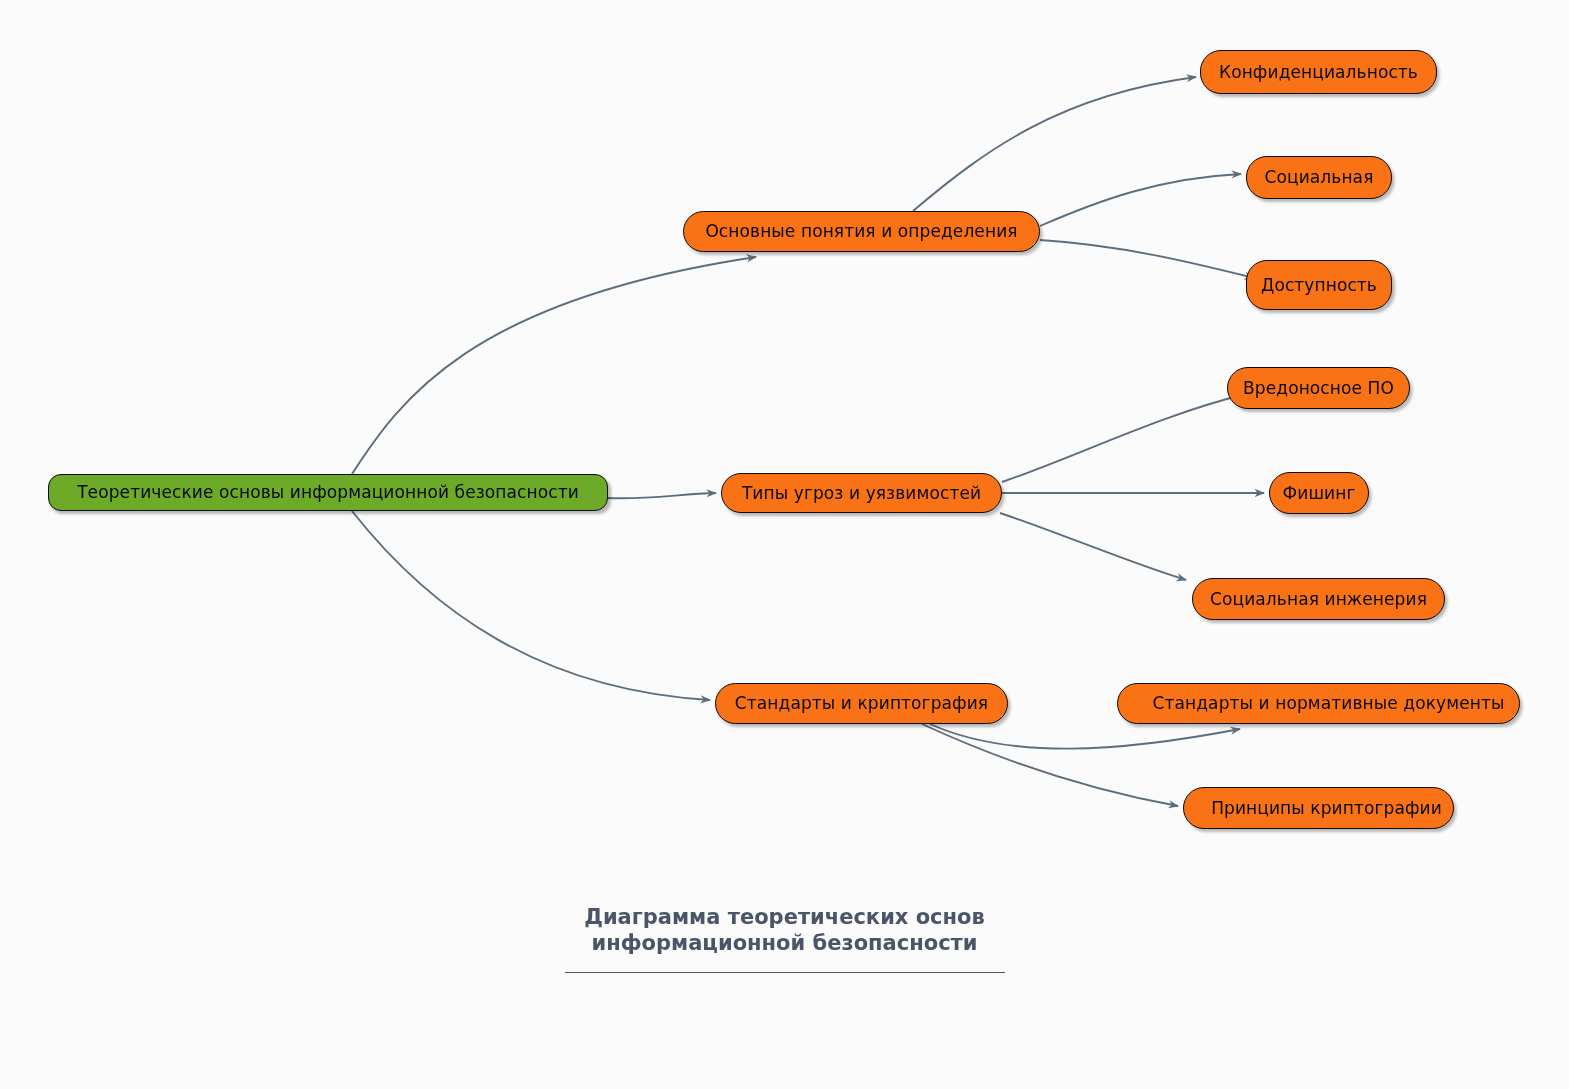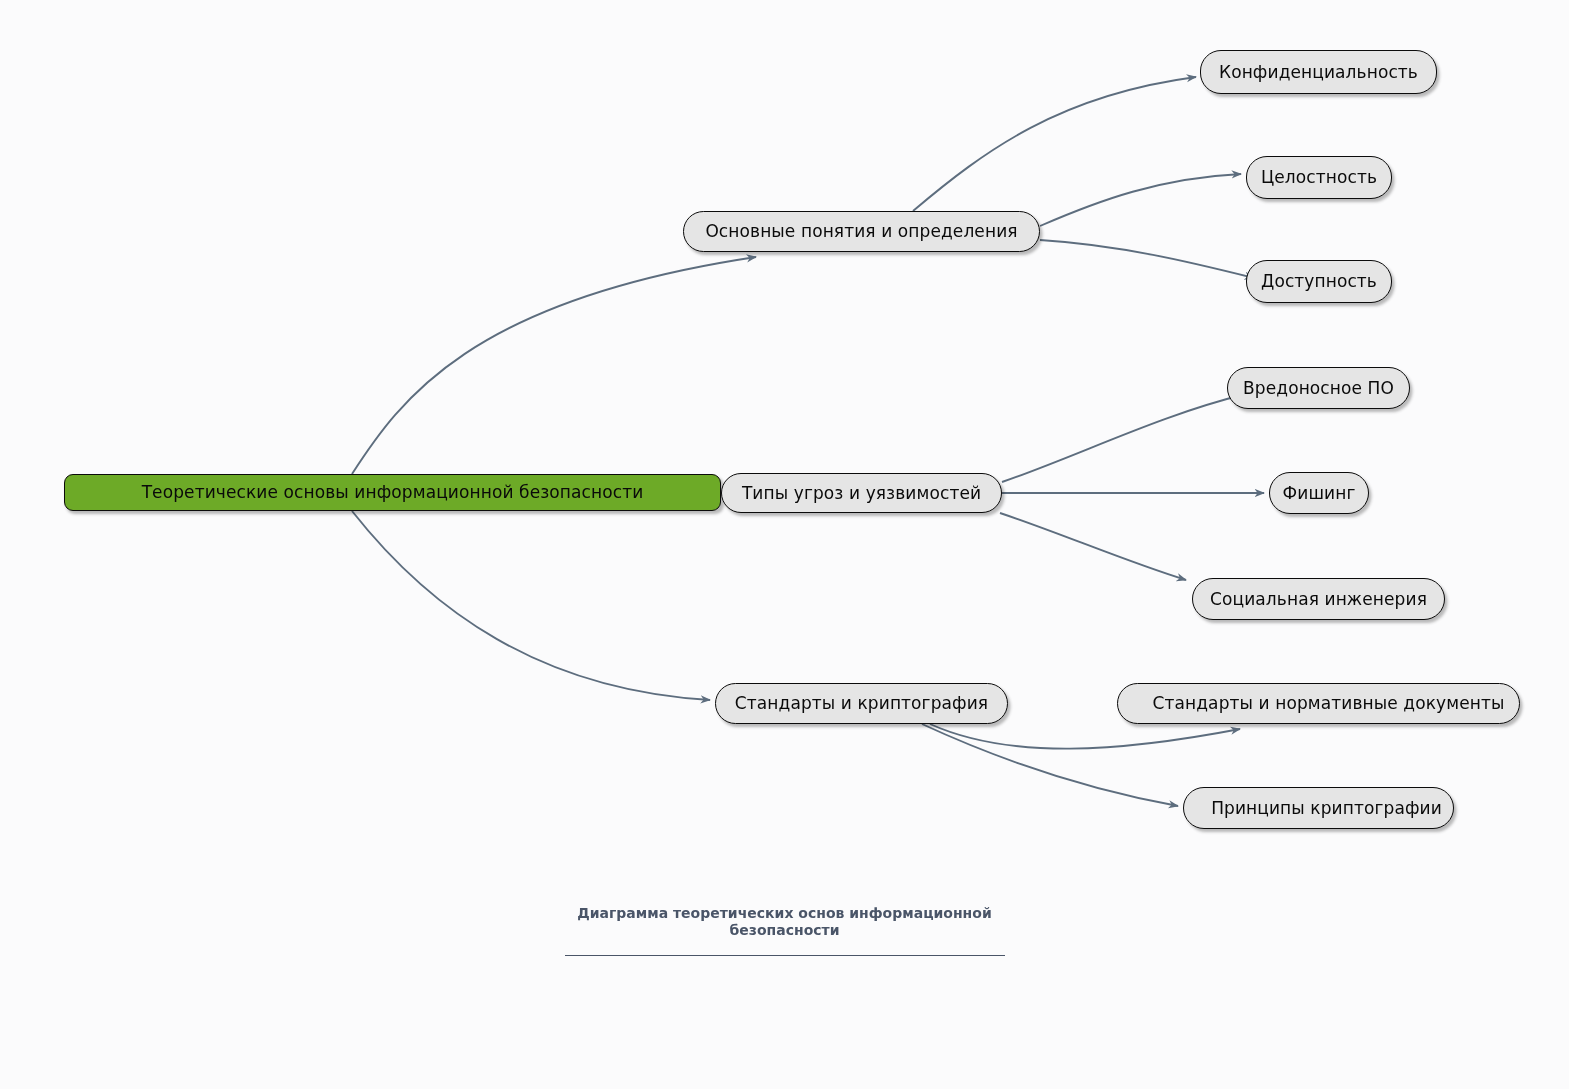--- a/index.html
+++ b/index.html
@@ -43,38 +43,38 @@
     color: #0a0a0a;
     font-size: 17px;
     line-height: 1;
     white-space: nowrap;
     letter-spacing: 0.1px;
   }
   .node-root {
     background: #6daa27;
   }
   .node-branch, .node-leaf {
-    background: #e5e5e5;
+    background: #f97316;
     border-radius: 21px;
   }
 
   .node-label {
     pointer-events: none;
   }
 
   #footer {
     position: absolute;
     left: 0;
     top: 905px;
     width: 1569px;
     text-align: center;
   }
   #footer-title {
     color: #4a5568;
-    font-size: 14px;
+    font-size: 21px;
     font-weight: bold;
     line-height: 1.22;
     width: 520px;
     margin: 0 auto;
   }
   #footer-divider {
     width: 440px;
     height: 0;
     margin: 16px auto 0 auto;
     border-top: 1.6px solid #4a5568;
@@ -106,39 +106,39 @@
         <path d="M 1040,240 C 1120,245 1190,262 1254,278" fill="none" stroke="#5d6d7e" stroke-width="1.9" marker-end="url(#arrowhead)"></path>
         <path d="M 1002,482 C 1080,455 1160,415 1246,394" fill="none" stroke="#5d6d7e" stroke-width="1.9" marker-end="url(#arrowhead)"></path>
         <path d="M 1002,493 C 1080,493 1180,493 1264,493" fill="none" stroke="#5d6d7e" stroke-width="1.9" marker-end="url(#arrowhead)"></path>
         <path d="M 1000,513 C 1060,533 1130,563 1186,580" fill="none" stroke="#5d6d7e" stroke-width="1.9" marker-end="url(#arrowhead)"></path>
         <path d="M 930,724 C 1010,760 1120,752 1240,729" fill="none" stroke="#5d6d7e" stroke-width="1.9" marker-end="url(#arrowhead)"></path>
         <path d="M 922,724 C 1000,760 1090,790 1178,806" fill="none" stroke="#5d6d7e" stroke-width="1.9" marker-end="url(#arrowhead)"></path>
       </g>
   </svg>
 
   <div id="nodes-group">
-      <div class="node node-root" style="left: 64px; top: 474px; width: 657px; height: 37px; border-radius: 9px;">
+      <div class="node node-root" style="left: 48px; top: 474px; width: 560px; height: 37px;">
         <span class="node-label">Теоретические основы информационной безопасности</span>
       </div>
       <div class="node node-branch" style="left: 683px; top: 211px; width: 357px; height: 41px; text-align: center;">
         <span class="node-label">Основные понятия и определения</span>
       </div>
       <div class="node node-branch" style="left: 721px; top: 473px; width: 281px; height: 40px;">
         <span class="node-label">Типы угроз и уязвимостей</span>
       </div>
       <div class="node node-branch" style="left: 715px; top: 683px; width: 293px; height: 41px;">
         <span class="node-label">Стандарты и криптография</span>
       </div>
       <div class="node node-leaf" style="left: 1200px; top: 50px; width: 237px; height: 44px;">
         <span class="node-label">Конфиденциальность</span>
       </div>
       <div class="node node-leaf" style="left: 1246px; top: 156px; width: 146px; height: 43px;">
-        <span class="node-label">Целостность</span>
+        <span class="node-label">Социальная</span>
       </div>
-      <div class="node node-leaf" style="left: 1246px; top: 260px; width: 146px; height: 43px;">
+      <div class="node node-leaf" style="left: 1246px; top: 260px; width: 146px; height: 50px;">
         <span class="node-label">Доступность</span>
       </div>
       <div class="node node-leaf" style="left: 1227px; top: 367px; width: 183px; height: 42px;">
         <span class="node-label">Вредоносное ПО</span>
       </div>
       <div class="node node-leaf" style="left: 1269px; top: 472px; width: 100px; height: 42px;">
         <span class="node-label">Фишинг</span>
       </div>
       <div class="node node-leaf" style="left: 1192px; top: 578px; width: 253px; height: 42px;">
         <span class="node-label">Социальная инженерия</span>

